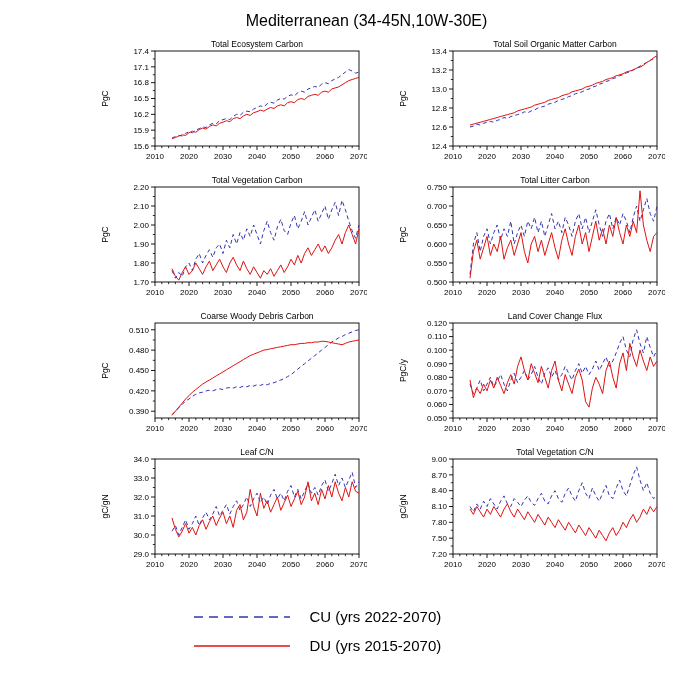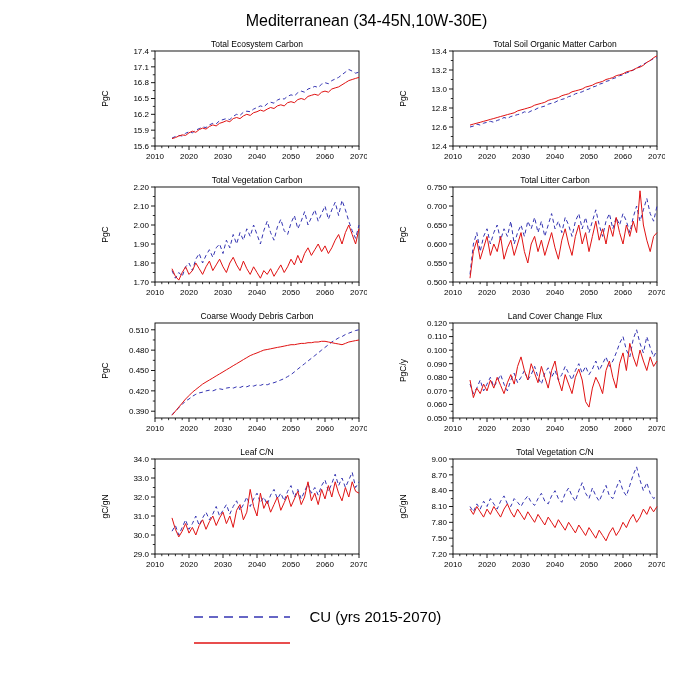--- a/index.html
+++ b/index.html
@@ -522,21 +522,22 @@
         <line x1="55.8" y1="20.916666666666686" x2="58" y2="20.916666666666686" stroke="#000" stroke-width="0.8"></line>
         <polyline points="75.0,60.5 78.4,65.8 81.8,57.9 85.2,63.1 88.6,55.2 92.0,60.5 95.4,52.6 98.8,57.9 102.2,63.1 105.6,55.2 109.0,49.9 112.4,57.9 115.8,60.5 119.2,52.6 122.6,56.3 126.0,60.5 129.4,54.2 132.8,49.9 136.2,56.3 139.6,59.4 143.0,52.6 146.4,47.3 149.8,55.2 153.2,57.9 156.6,49.9 160.0,44.7 163.4,52.6 166.8,56.3 170.2,47.3 173.6,42.0 177.0,49.9 180.4,55.2 183.8,44.7 187.2,36.7 190.6,47.3 194.0,52.6 197.4,42.0 200.8,49.9 204.2,55.2 207.6,47.3 211.0,39.4 214.4,49.9 217.8,52.6 221.2,42.0 224.6,34.1 228.0,44.7 231.4,49.9 234.8,39.4 238.2,28.8 241.6,20.9 245.0,34.1 248.4,44.7 251.8,36.7 255.2,47.3 258.6,52.6 262.0,49.9" fill="none" stroke="#3535b2" stroke-width="1" stroke-dasharray="4 3"></polyline>
         <polyline points="75.0,63.1 78.4,68.4 81.8,60.5 85.2,65.8 88.6,71.1 92.0,63.1 95.4,68.4 98.8,60.5 102.2,65.8 105.6,71.1 109.0,63.1 112.4,57.9 115.8,65.8 119.2,71.1 122.6,63.1 126.0,68.4 129.4,73.7 132.8,65.8 136.2,71.1 139.6,76.3 143.0,68.4 146.4,73.7 149.8,79.0 153.2,71.1 156.6,76.3 160.0,81.6 163.4,73.7 166.8,79.0 170.2,84.2 173.6,76.3 177.0,81.6 180.4,86.9 183.8,79.0 187.2,84.2 190.6,89.5 194.0,81.6 197.4,86.9 200.8,92.2 204.2,84.2 207.6,89.5 211.0,94.8 214.4,86.9 217.8,81.6 221.2,89.5 224.6,84.2 228.0,76.3 231.4,81.6 234.8,73.7 238.2,68.4 241.6,76.3 245.0,71.1 248.4,63.1 251.8,68.4 255.2,60.5 258.6,65.8 262.0,60.5" fill="none" stroke="#e01212" stroke-width="1"></polyline>
       </svg>
     </div>
   <div class="legend">
     <div class="legend-row">
       <svg class="sample" width="100" height="12" viewBox="0 0 100 12">
           <line x1="2" y1="6" x2="98" y2="6" stroke="#3535b2" stroke-width="1.6" stroke-dasharray="9 6"></line>
         </svg>
-      <span class="legend-label">CU (yrs 2015-2070)</span>
+      <span class="legend-label">CU (yrs 2022-2070)</span>
     </div>
     <div class="legend-row">
       <svg class="sample" width="100" height="12" viewBox="0 0 100 12">
           <line x1="2" y1="6" x2="98" y2="6" stroke="#e01212" stroke-width="1.6"></line>
         </svg>
+      <span class="legend-label">DU (yrs 2015-2070)</span>
     </div>
   </div>
 </div>
 
 </body></html>

